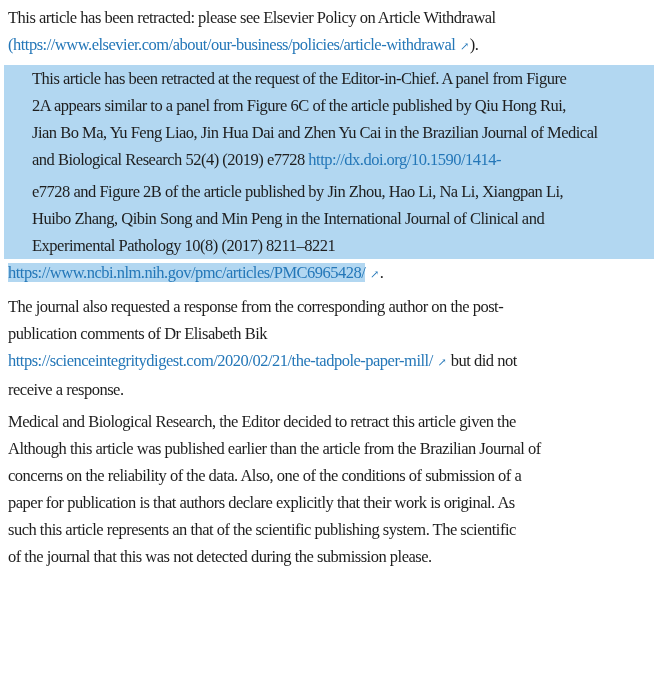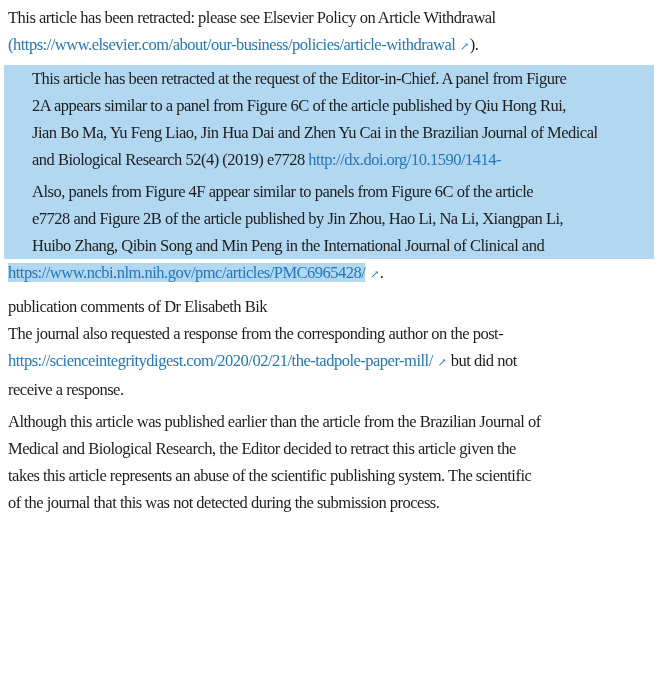--- a/index.html
+++ b/index.html
@@ -56,27 +56,29 @@
 
 <div id="article-body">
     <div class="line"><span class="run-text">This article has been retracted: please see Elsevier Policy on Article Withdrawal</span></div>
     <div class="line"><span class="run-link">(</span><span class="run-link">https://www.elsevier.com/about/our-business/policies/article-withdrawal</span><span class="run-text"> </span><span class="run-arrow">↗</span><span class="run-text">).</span></div>
     <div class="gap"></div>
     <div class="line hl-full"><span class="run-text">This article has been retracted at the request of the Editor-in-Chief. A panel from Figure</span></div>
     <div class="line hl-full"><span class="run-text">2A appears similar to a panel from Figure 6C of the article published by Qiu Hong Rui,</span></div>
     <div class="line hl-full"><span class="run-text">Jian Bo Ma, Yu Feng Liao, Jin Hua Dai and Zhen Yu Cai in the Brazilian Journal of Medical</span></div>
     <div class="line hl-full"><span class="run-text">and Biological Research 52(4) (2019) e7728 </span><span class="run-link">http://dx.doi.org/10.1590/1414-</span></div>
     <div class="gap hl"></div>
-    <div class="line hl-full"><span class="run-text">Also, panels from Figure 4F appear similar to panels from Figure 6C of the article</span></div>
     <div class="line hl-full"><span class="run-text">e7728 and Figure 2B of the article published by Jin Zhou, Hao Li, Na Li, Xiangpan Li,</span></div>
     <div class="line hl-full"><span class="run-text">Huibo Zhang, Qibin Song and Min Peng in the International Journal of Clinical and</span></div>
+    <div class="line hl-full"><span class="run-text">Experimental Pathology 10(8) (2017) 8211–8221</span></div>
     <div class="line"><span class="run-link sel">https://www.ncbi.nlm.nih.gov/pmc/articles/PMC6965428/</span><span class="run-text"> </span><span class="run-arrow">↗</span><span class="run-text">.</span></div>
     <div class="gap"></div>
+    <div class="line"><span class="run-text">The journal also requested a response from the corresponding author on the post-</span></div>
     <div class="line"><span class="run-text">publication comments of Dr Elisabeth Bik</span></div>
-    <div class="line"><span class="run-text">The journal also requested a response from the corresponding author on the post-</span></div>
     <div class="line"><span class="run-link">https://scienceintegritydigest.com/2020/02/21/the-tadpole-paper-mill/</span><span class="run-text"> </span><span class="run-arrow">↗</span><span class="run-text"> but did not</span></div>
     <div class="line"><span class="run-text">receive a response.</span></div>
     <div class="gap"></div>
+    <div class="line"><span class="run-text">Medical and Biological Research, the Editor decided to retract this article given the</span></div>
     <div class="line"><span class="run-text">Although this article was published earlier than the article from the Brazilian Journal of</span></div>
-    <div class="line"><span class="run-text">Medical and Biological Research, the Editor decided to retract this article given the</span></div>
-    <div class="line"><span class="run-text">takes this article represents an abuse of the scientific publishing system. The scientific</span></div>
-    <div class="line"><span class="run-text">of the journal that this was not detected during the submission process.</span></div>
+    <div class="line"><span class="run-text">concerns on the reliability of the data. Also, one of the conditions of submission of a</span></div>
+    <div class="line"><span class="run-text">paper for publication is that authors declare explicitly that their work is original. As</span></div>
+    <div class="line"><span class="run-text">such this article represents an that of the scientific publishing system. The scientific</span></div>
+    <div class="line"><span class="run-text">of the journal that this was not detected during the submission please.</span></div>
   </div>
 
 </body></html>

